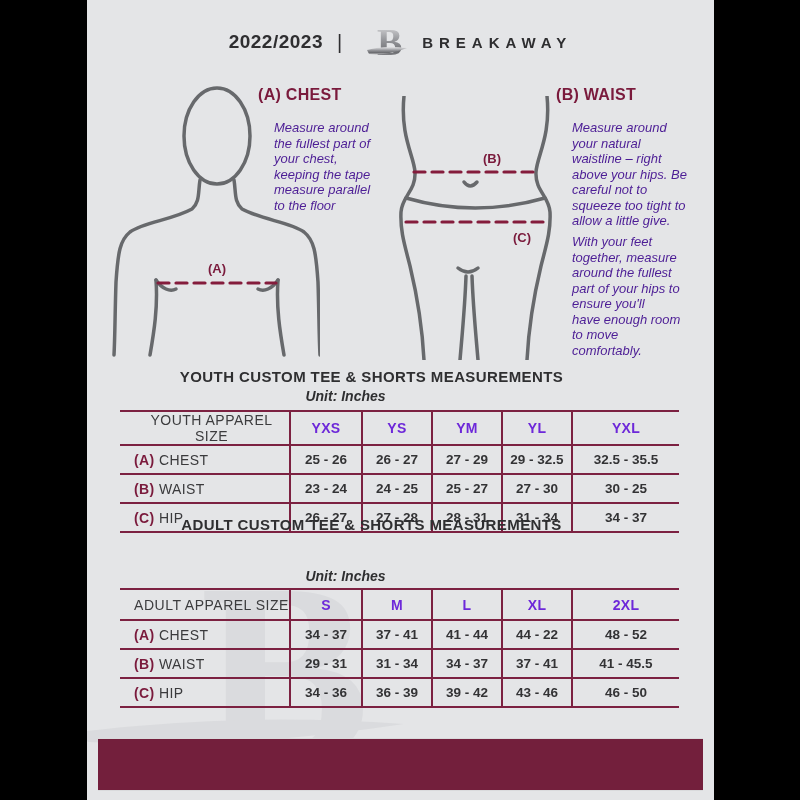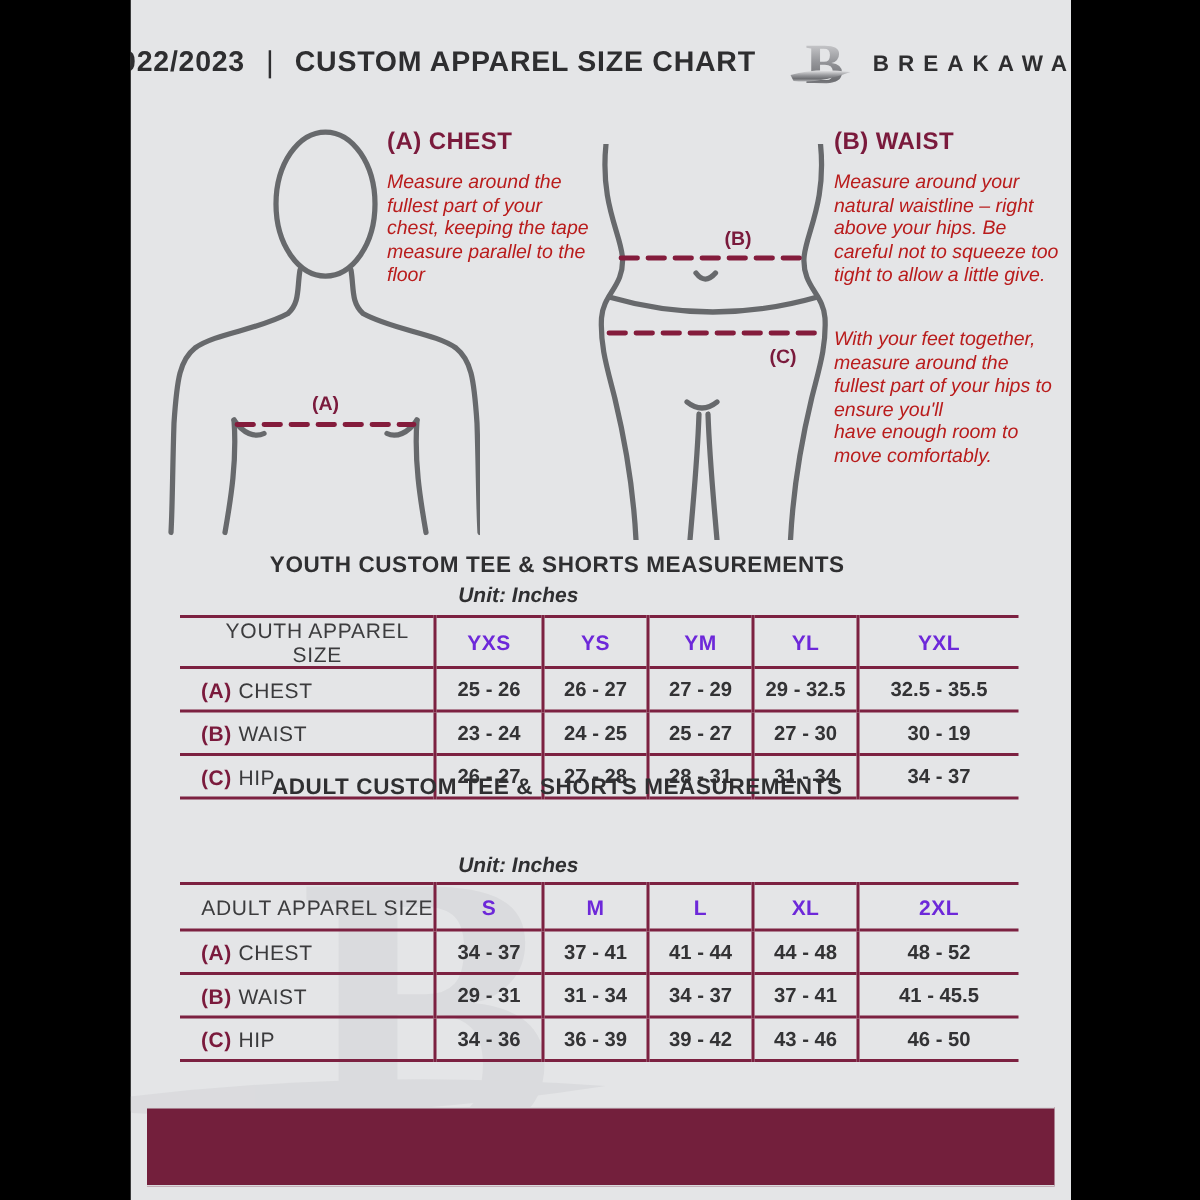--- a/index.html
+++ b/index.html
@@ -32,21 +32,21 @@
   .fig-torso{left:23px;top:4px;}
   .fig-hips{left:301px;top:18px;}
   .guide-block{position:absolute;}
   .gb-a{left:171px;top:8px;width:138px;}
   .gb-b{left:469px;top:8px;width:150px;}
   .gb-c{left:469px;top:140px;width:150px;}
   .guide-heading{
     font-size:16px;font-weight:800;color:#7a1a3c;letter-spacing:.3px;margin:0 0 9px 0;
   }
   .guide-body{
-    font-size:13px;line-height:15.5px;font-style:italic;color:#b91c1c;margin:0;
+    font-size:13px;line-height:15.5px;font-style:italic;color:#4c1d95;margin:16px;
     white-space:pre-line;
   }
   
   .section-title{
     position:absolute;left:0;width:569px;text-align:center;
     font-size:15px;font-weight:700;color:#2f2f31;letter-spacing:.4px;z-index:2;
   }
   .section-unit{
     position:absolute;left:0;width:517px;text-align:center;
     font-size:14px;font-style:italic;font-weight:600;color:#2f2f31;z-index:2;
@@ -95,21 +95,20 @@
 <div class="page">
 
   <svg class="watermark" width="470" height="250" viewBox="0 0 470 250" aria-hidden="true">
     <text x="128" y="212" font-family="Liberation Serif,serif" font-weight="bold" font-size="255" fill="#d3d4d7">B</text>
     <path d="M6 186 Q 170 166 332 178 Q 162 204 16 196 Z" fill="#d3d4d7"></path>
   </svg>
 
   <div class="header">
     <span class="hdr-year">2022/2023</span>
     <span class="hdr-divider">|</span>
-    <span class="hdr-title">CUSTOM APPAREL SIZE CHART</span>
     <svg class="hdr-logo" width="44" height="40" viewBox="0 0 44 40" aria-hidden="true">
       <defs>
         <linearGradient id="metal" x1="0" y1="0" x2="0" y2="1">
           <stop offset="0" stop-color="#e8e8ea"></stop>
           <stop offset="0.45" stop-color="#96979b"></stop>
           <stop offset="0.75" stop-color="#6d6e72"></stop>
           <stop offset="1" stop-color="#b9babd"></stop>
         </linearGradient>
       </defs>
       <text x="11" y="33" font-family="Liberation Serif,serif" font-weight="bold" font-size="38" fill="url(#metal)">B</text>
@@ -195,21 +194,21 @@
           <td class="val vline">32.5 - 35.5</td>
         </tr>
         <tr>
           <td class="row-label">
             <span class="pfx">(B)</span> <span>WAIST</span>
           </td>
           <td class="val vline">23 - 24</td>
           <td class="val vline">24 - 25</td>
           <td class="val vline">25 - 27</td>
           <td class="val vline">27 - 30</td>
-          <td class="val vline">30 - 19</td>
+          <td class="val vline">30 - 25</td>
         </tr>
         <tr>
           <td class="row-label">
             <span class="pfx">(C)</span> <span>HIP</span>
           </td>
           <td class="val vline">26 - 27</td>
           <td class="val vline">27 - 28</td>
           <td class="val vline">28 - 31</td>
           <td class="val vline">31 - 34</td>
           <td class="val vline">34 - 37</td>
@@ -242,21 +241,21 @@
         </tr>
       </thead>
       <tbody>
         <tr>
           <td class="row-label">
             <span class="pfx">(A)</span> <span>CHEST</span>
           </td>
           <td class="val vline">34 - 37</td>
           <td class="val vline">37 - 41</td>
           <td class="val vline">41 - 44</td>
-          <td class="val vline">44 - 48</td>
+          <td class="val vline">44 - 22</td>
           <td class="val vline">48 - 52</td>
         </tr>
         <tr>
           <td class="row-label">
             <span class="pfx">(B)</span> <span>WAIST</span>
           </td>
           <td class="val vline">29 - 31</td>
           <td class="val vline">31 - 34</td>
           <td class="val vline">34 - 37</td>
           <td class="val vline">37 - 41</td>

